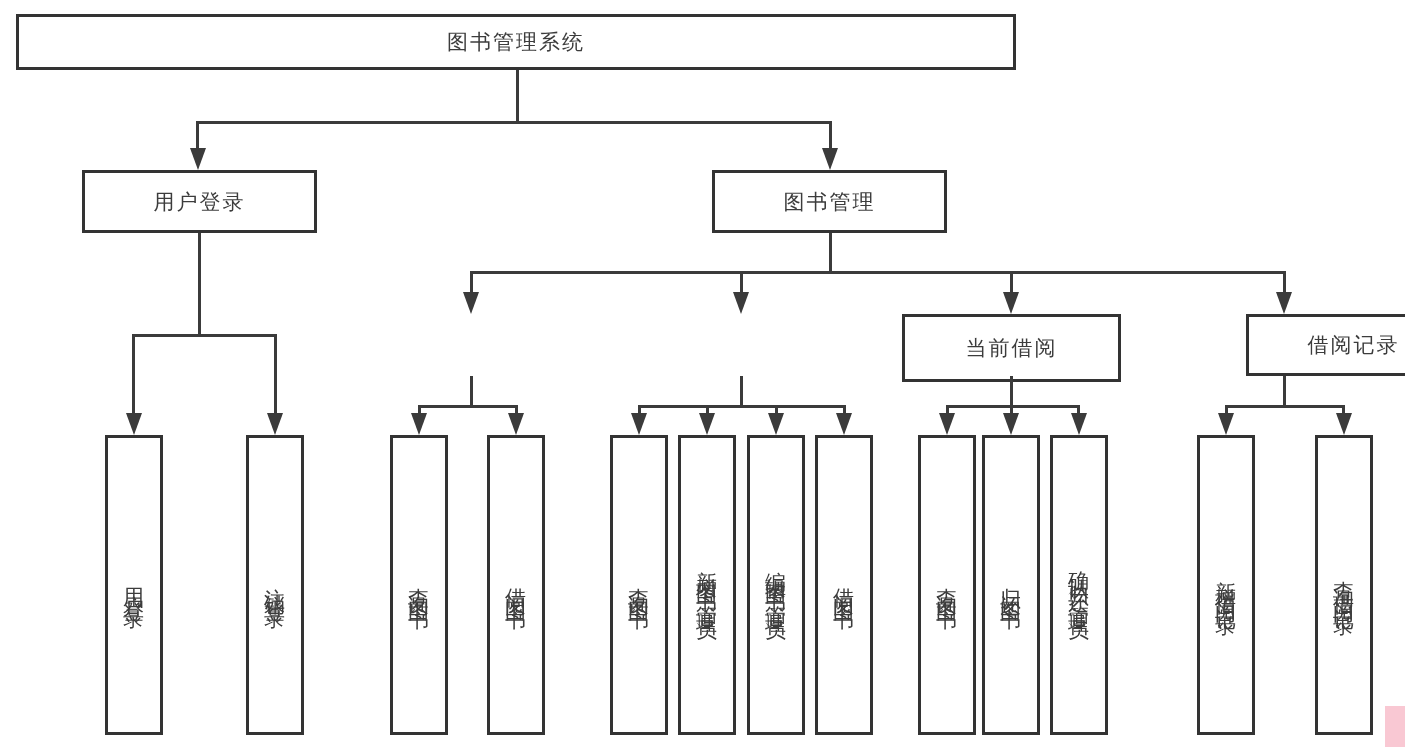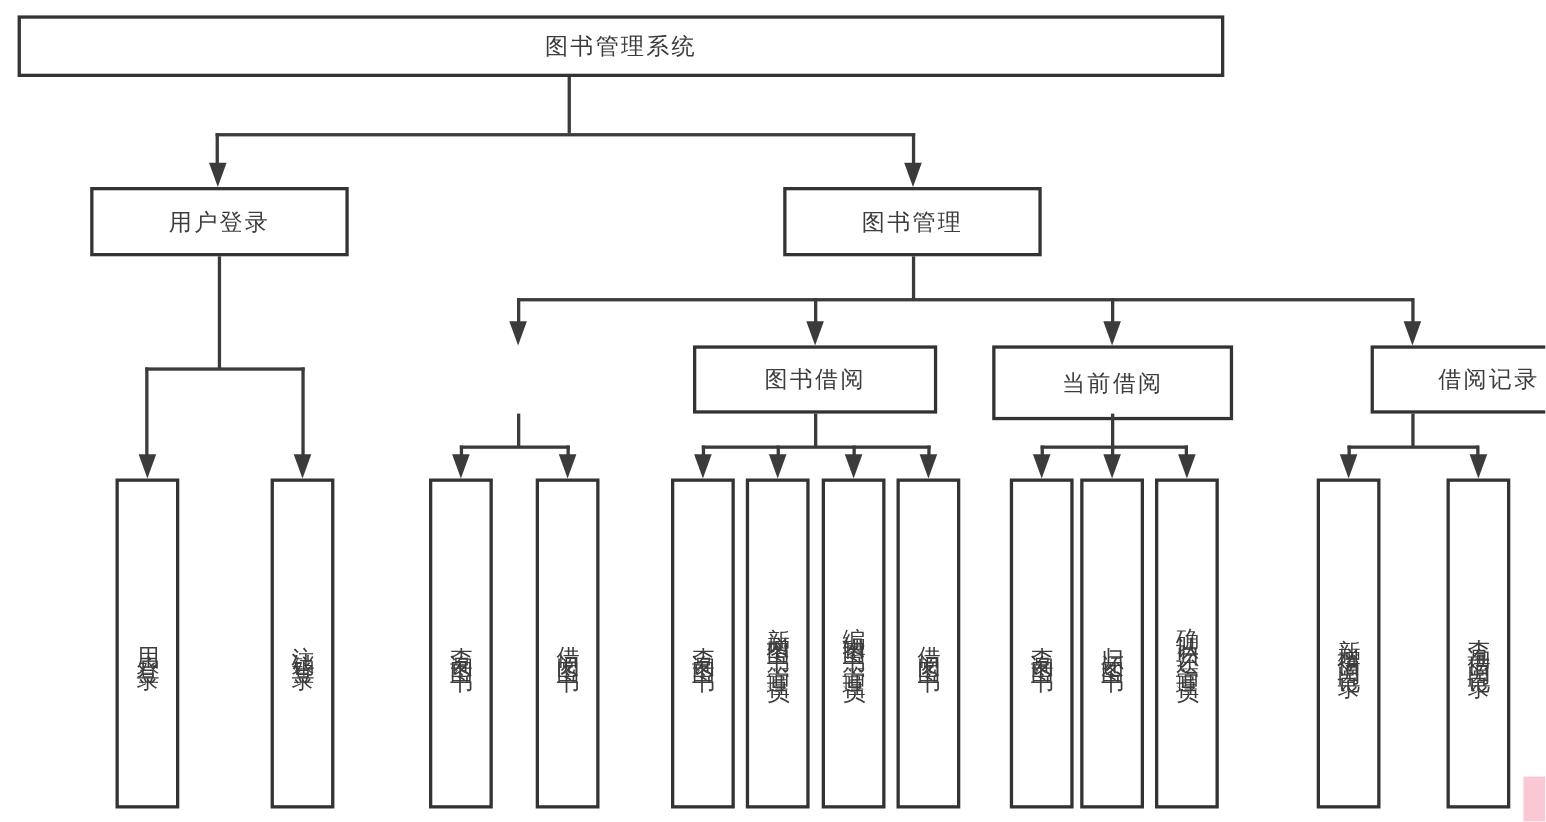--- a/index.html
+++ b/index.html
@@ -55,21 +55,21 @@
     width:20px;height:41px;
     background:var(--watermark-accent);
     z-index:2;
   }
 </style>
 </head>
 <body>
 
 <div class="canvas">
 
-  <div class="box" style="left:16px;top:14px;width:1097px;height:56px">
+  <div class="box" style="left:16px;top:14px;width:1000px;height:56px">
     <span class="h-label">图书管理系统</span>
   </div>
 
   <div>
     <div class="vl" style="left:516px;top:70px;height:51px"></div>
     <div class="hl" style="left:196px;top:121px;width:636px"></div>
     <div class="vl" style="left:196px;top:121px;height:28px"></div>
     <div class="arrow" style="left:190px;top:148px"></div>
     <div class="vl" style="left:829px;top:121px;height:28px"></div>
     <div class="arrow" style="left:822px;top:148px"></div>
@@ -97,23 +97,20 @@
     <div class="vl" style="left:470px;top:271px;height:23px"></div>
     <div class="arrow" style="left:463px;top:292px"></div>
     <div class="vl" style="left:740px;top:271px;height:23px"></div>
     <div class="arrow" style="left:733px;top:292px"></div>
     <div class="vl" style="left:1010px;top:271px;height:23px"></div>
     <div class="arrow" style="left:1003px;top:292px"></div>
     <div class="vl" style="left:1283px;top:271px;height:23px"></div>
     <div class="arrow" style="left:1276px;top:292px"></div>
   </div>
 
-  <div class="box" style="left:630px;top:314px;width:222px;height:62px">
-    <span class="h-label">图书借阅</span>
-  </div>
   <div class="box" style="left:902px;top:314px;width:219px;height:68px">
     <span class="h-label">当前借阅</span>
   </div>
   <div class="box" style="left:1246px;top:314px;width:215px;height:62px">
     <span class="h-label">借阅记录</span>
   </div>
 
   <div>
     <div class="vl" style="left:470px;top:376px;height:31px"></div>
     <div class="hl" style="left:418px;top:405px;width:100px"></div>

